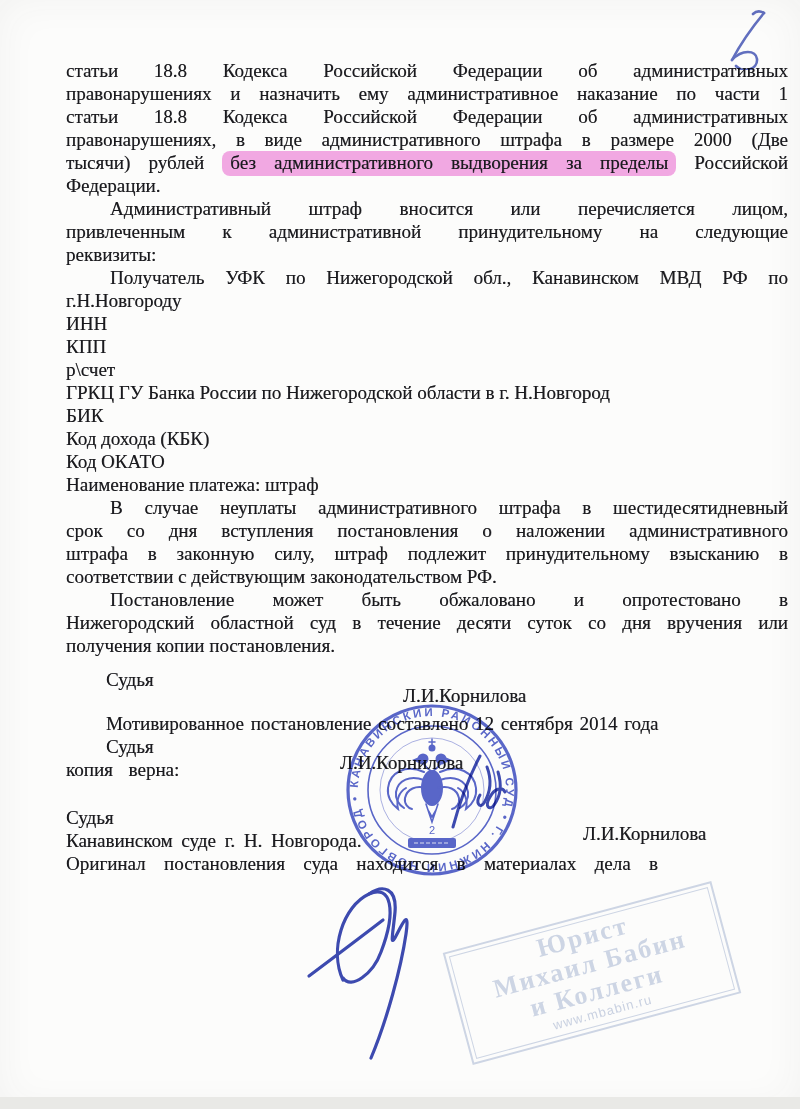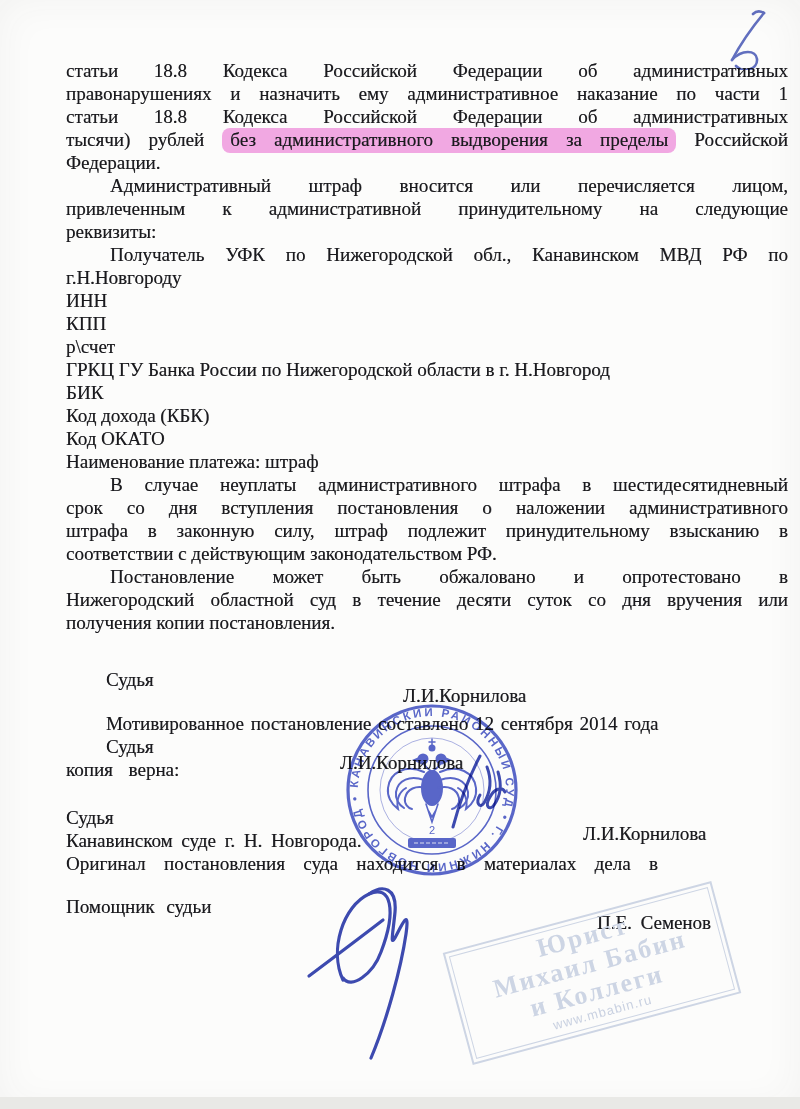--- a/index.html
+++ b/index.html
@@ -64,20 +64,21 @@
 </style>
 </head>
 <body>
 
 <div class="page">
 
   <div class="flow">
     <div class="ln j">статьи 18.8 Кодекса Российской Федерации об административных</div>
     <div class="ln j">правонарушениях и назначить ему административное наказание по части 1</div>
     <div class="ln j">статьи 18.8 Кодекса Российской Федерации об административных</div>
+    <div class="ln j">правонарушениях, в виде административного штрафа в размере 2000 (Две</div>
     <div class="ln j"><span>тысячи) рублей</span> <span class="hl">без административного выдворения за пределы</span> <span>Российской</span></div>
     <div class="ln">Федерации.</div>
 
     <div class="ln j ind">Административный штраф вносится или перечисляется лицом,</div>
     <div class="ln j">привлеченным к административной принудительному на следующие</div>
     <div class="ln">реквизиты:</div>
 
     <div class="ln j ind">Получатель УФК по Нижегородской обл., Канавинском МВД РФ по</div>
     <div class="ln">г.Н.Новгороду</div>
 
@@ -117,24 +118,20 @@
   <div class="row" style="top:806px;">
     <span>Судья</span>
     <span class="name-abs" style="left:517px;">Л.И.Корнилова</span>
   </div>
 
   <div class="row orig-block" style="top:829px;">
     <div class="ln ws4">Канавинском суде г. Н. Новгорода.</div>
     <div class="ln j">Оригинал постановления суда находится в материалах дела в</div>
   </div>
 
-  <div class="row" style="top:895px;">
-    <span class="ws6">Помощник судьи</span>
-    <span class="name-abs ws4" style="left:531px;">П.Е. Семенов</span>
-  </div>
 
   <svg class="ink" style="left:708px; top:4px;" width="72" height="66" viewBox="0 0 72 66">
     <g fill="none" stroke="#6270c2" stroke-width="2.6" stroke-linecap="round">
       <path d="M56,9 C52,6.5 48,7 45,10"></path>
       <path d="M56,9 C46,21 33,39 24,56"></path>
       <path d="M24,56 C34,45 48,46 49,55 C50,65 36,70 28,62"></path>
     </g>
   </svg>
 
   <svg class="ink" style="left:344px; top:702px; opacity:0.88;" width="176" height="176" viewBox="0 0 176 176">

